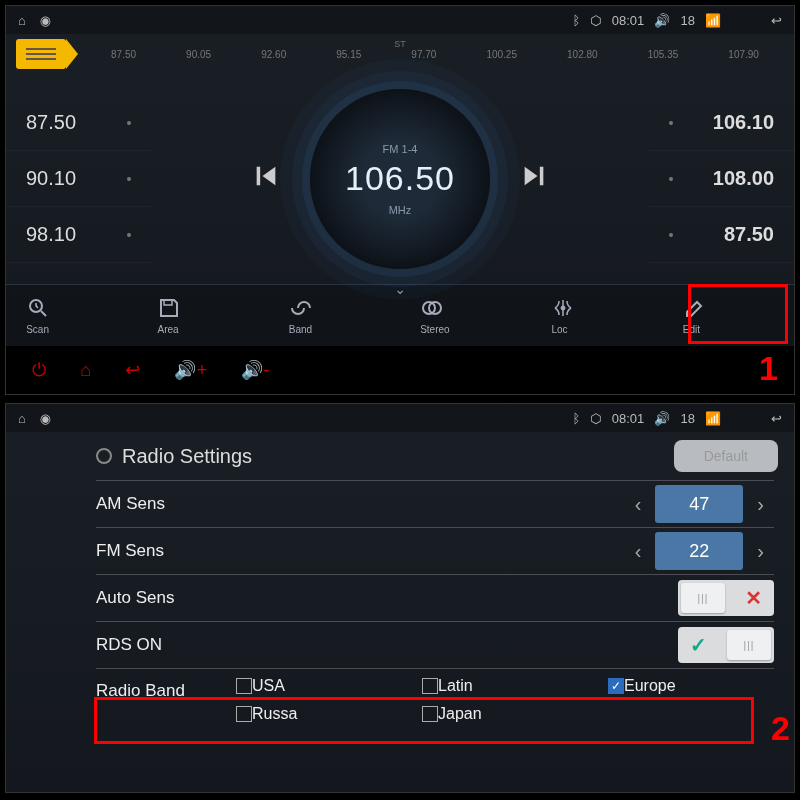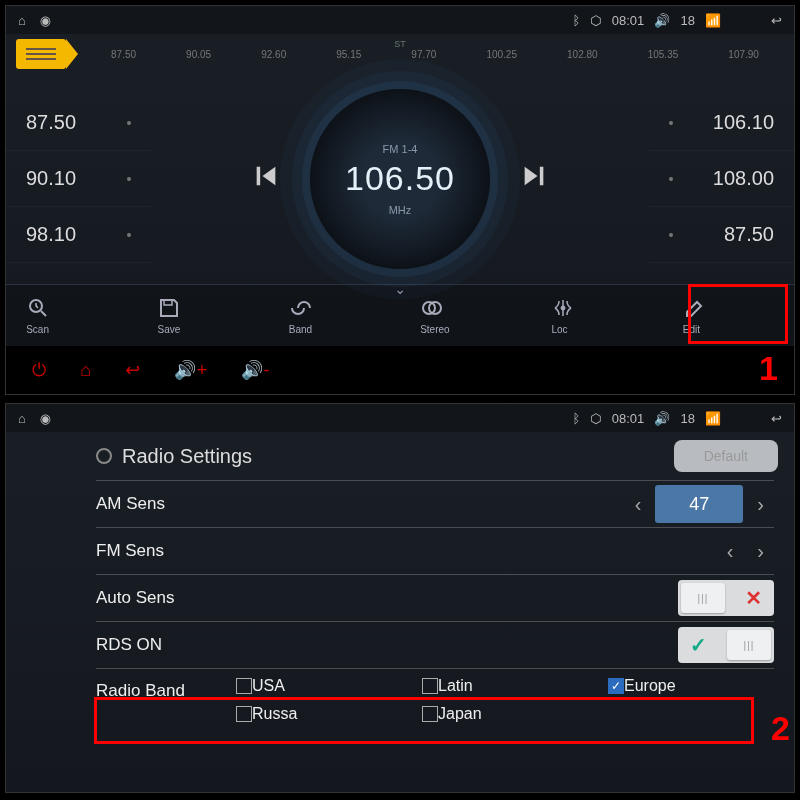--- a/index.html
+++ b/index.html
@@ -90,21 +90,21 @@
   align-items: center;
   justify-content: space-between;
   color: #ddd;
   font-size: 20px;
   font-weight: 500;
   padding: 16px 20px;
   cursor: pointer;
   border-bottom: 1px solid rgba(255,255,255,0.04);
 }
 .preset-dot { width: 4px; height: 4px; background: #777; border-radius: 50%; }
-.preset-col.right .preset-item { flex-direction: row-reverse; }
+.preset-col.right .preset-item { flex-direction: row-reverse; font-weight: bold; }
 
 .radio-center {
   flex: 1;
   display: flex;
   align-items: center;
   justify-content: center;
   gap: 30px;
   position: relative;
 }
 .seek-btn { color: #ccc; cursor: pointer; font-size: 24px; }
@@ -349,21 +349,21 @@
           <path d="M15 15l5 5" stroke-width="2"></path>
           <path d="M10 7v3l2 2" stroke-width="1.5"></path>
         </svg>
       <span class="tool-label">Scan</span>
     </div>
     <div class="tool-btn">
       <svg viewBox="0 0 24 24">
           <path d="M4 4h13l3 3v13H4z" fill="none" stroke-width="2"></path>
           <rect x="7" y="4" width="8" height="5" fill="none" stroke-width="1.5"></rect>
         </svg>
-      <span class="tool-label">Save</span>
+      <span class="tool-label">Area</span>
     </div>
     <div class="tool-btn">
       <svg viewBox="0 0 24 24">
           <path d="M9 12a6 6 0 0 1 12 0" fill="none" stroke-width="2"></path>
           <path d="M3 12a6 6 0 0 0 12 0" fill="none" stroke-width="2"></path>
         </svg>
       <span class="tool-label">Band</span>
     </div>
     <div class="tool-btn">
       <svg viewBox="0 0 24 24">
@@ -431,20 +431,21 @@
       <div class="stepper">
         <span class="step-btn">‹</span>
         <span class="step-val">47</span>
         <span class="step-btn">›</span>
       </div>
     </div>
     <div class="setting-row">
       <span class="setting-label">FM Sens</span>
       <div class="stepper">
         <span class="step-btn">‹</span>
+        <span class="step-val">22</span>
         <span class="step-btn">›</span>
       </div>
     </div>
     <div class="setting-row">
       <span class="setting-label">Auto Sens</span>
       <div class="toggle off">
         <div class="toggle-handle"></div>
         <span class="toggle-icon">✕</span>
       </div>
     </div>

